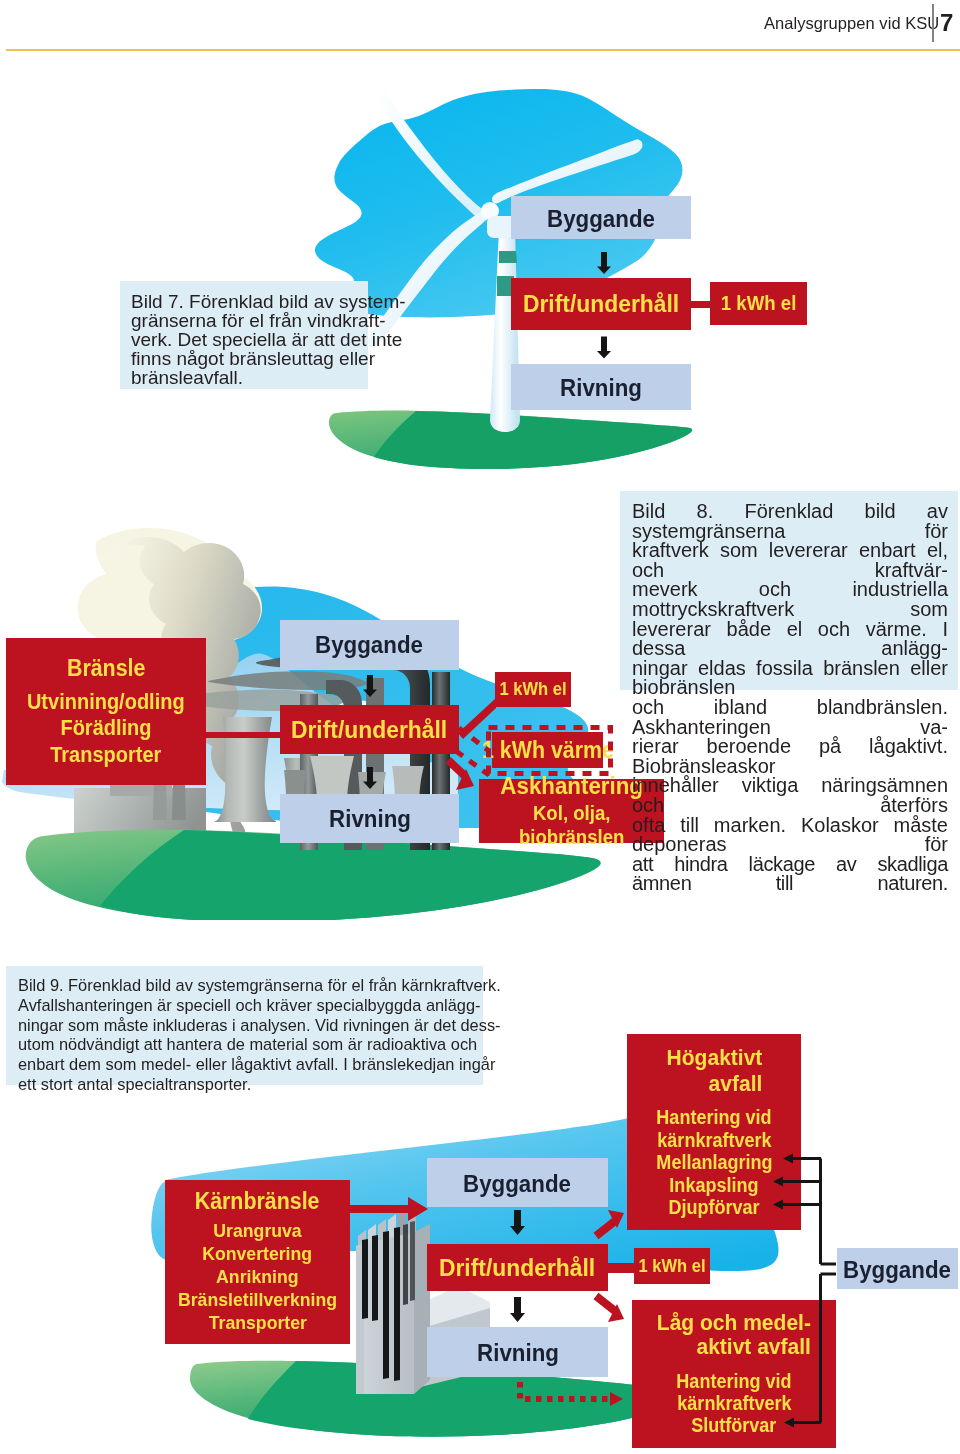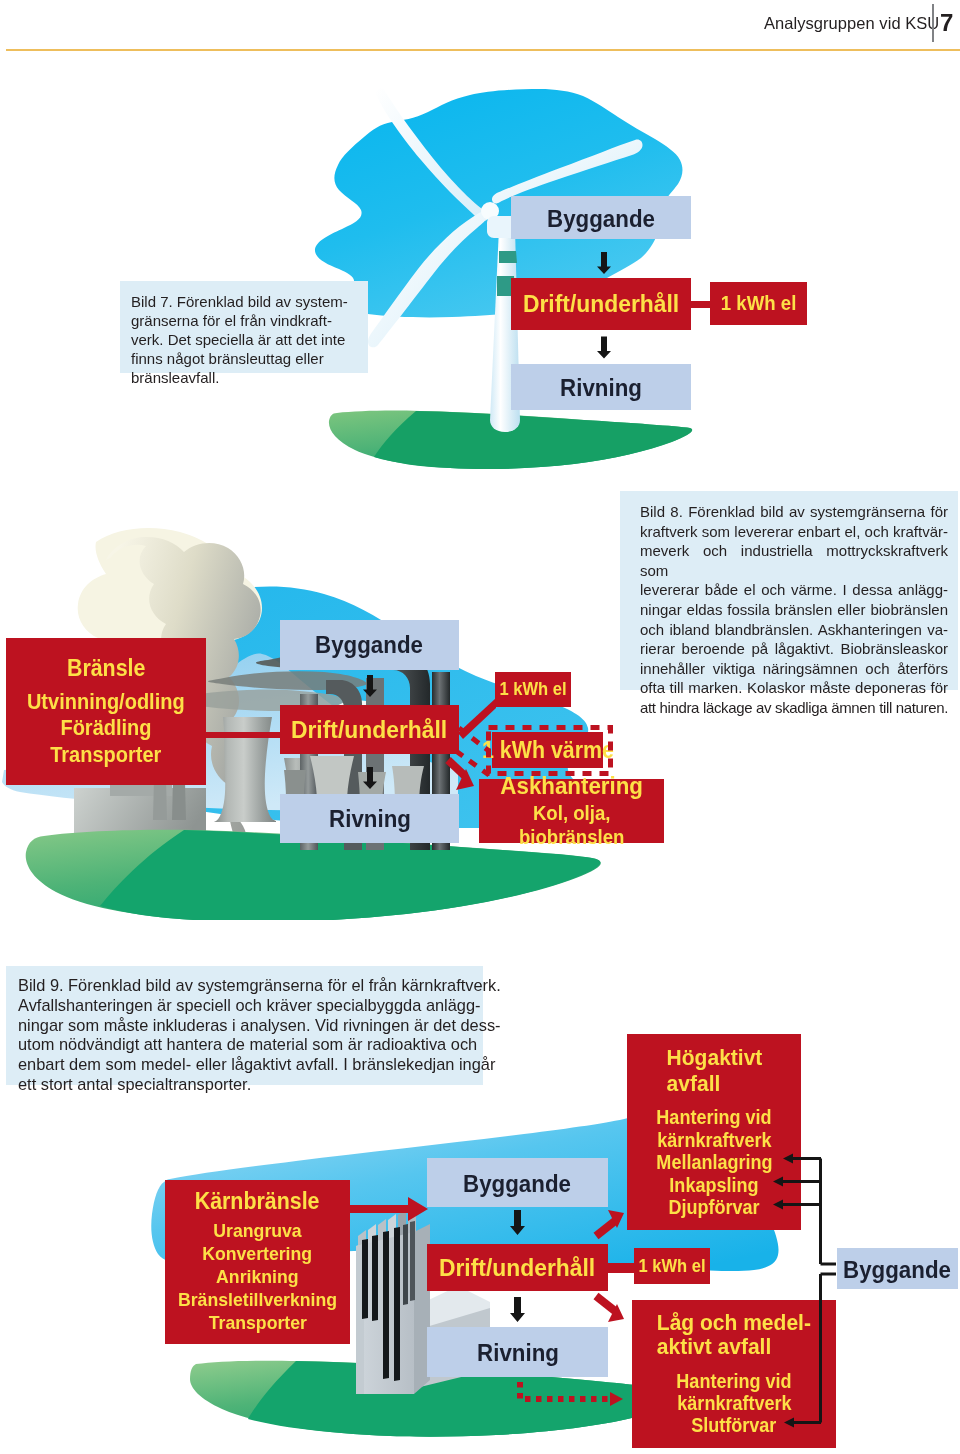--- a/index.html
+++ b/index.html
@@ -9,48 +9,48 @@
 
   
   #header-title{position:absolute;left:764px;top:14px;font-size:16.5px;color:#231f20;
        letter-spacing:0.05px;white-space:nowrap;}
   #header-rule-v{position:absolute;left:932px;top:4px;width:2px;height:38px;background:#808285;}
   #header-page{position:absolute;left:940px;top:9px;font-size:24px;font-weight:bold;color:#231f20;}
   #header-rule{position:absolute;left:6px;top:49px;width:960px;height:2px;background:#eebe5c;}
 
   
   .fbox{position:absolute;box-sizing:border-box;display:flex;flex-direction:column;
-        align-items:center;justify-content:center;text-align:left;}
+        align-items:center;justify-content:center;text-align:right;}
   .fbox>span,.fbox>div{display:block;transform:scaleX(0.93);transform-origin:center;
         white-space:nowrap;}
   .blue-box{background:#bdcfe9;color:#1b2030;font-weight:bold;}
   .red-box{background:#bd1220;color:#fde047;font-weight:bold;}
 
   
   .caption{position:absolute;box-sizing:border-box;background:#ddedf6;color:#231f20;}
   .caption p{margin:0;white-space:nowrap;}
   .caption p.just{white-space:normal;}
 
   svg{display:block;}
   #f9-conn{z-index:5;}
   #f8-conn{z-index:5;}
   .fbox{z-index:3;}
   .caption{z-index:4;}
 
   
-  #cap7{left:120px;top:281px;width:248px;height:92px;padding:11px 6px 0 11px;
-        font-size:15px;line-height:19px;}
+  #cap7{left:120px;top:281px;width:248px;height:108px;padding:11px 6px 0 11px;
+        font-size:19px;line-height:19px;}
   #f7-byg{left:511px;top:196px;width:180px;height:43px;font-size:24px;padding-top:3px;}
   #f7-drift{left:511px;top:278px;width:180px;height:52px;font-size:24.6px;}
   #f7-kwh{left:710px;top:282px;width:97px;height:43px;font-size:20px;}
   #f7-riv{left:511px;top:364px;width:180px;height:46px;font-size:24px;padding-top:2px;}
 
   
-  #cap8{left:620px;top:491px;width:338px;height:199px;padding:11px 10px 0 20px;
-        font-size:15px;line-height:19.6px;text-align:justify;}
+  #cap8{left:620px;top:491px;width:338px;height:199px;padding:11px 10px 0 12px;
+        font-size:20px;line-height:19.6px;text-align:justify;}
   #cap8 p{text-align:justify;text-align-last:justify;white-space:normal;}
   #cap8 p:last-child{letter-spacing:-0.35px;}
   #f8-bransle{left:6px;top:638px;width:200px;height:147px;font-size:21.5px;line-height:26.5px;}
   #f8-bransle .t{font-size:23px;margin-bottom:7px;}
   #f8-byg{left:280px;top:620px;width:179px;height:50px;font-size:24px;}
   #f8-drift{left:280px;top:705px;width:179px;height:49px;font-size:24.6px;}
   #f8-riv{left:280px;top:794px;width:179px;height:49px;font-size:24px;}
   #f8-kwhel{left:495px;top:672px;width:76px;height:35px;font-size:17.8px;}
   #f8-kwhvarme{left:492px;top:732px;width:111px;height:36px;font-size:23px;}
   #f8-ask{left:479px;top:779px;width:185px;height:64px;font-size:20px;line-height:24px;}

